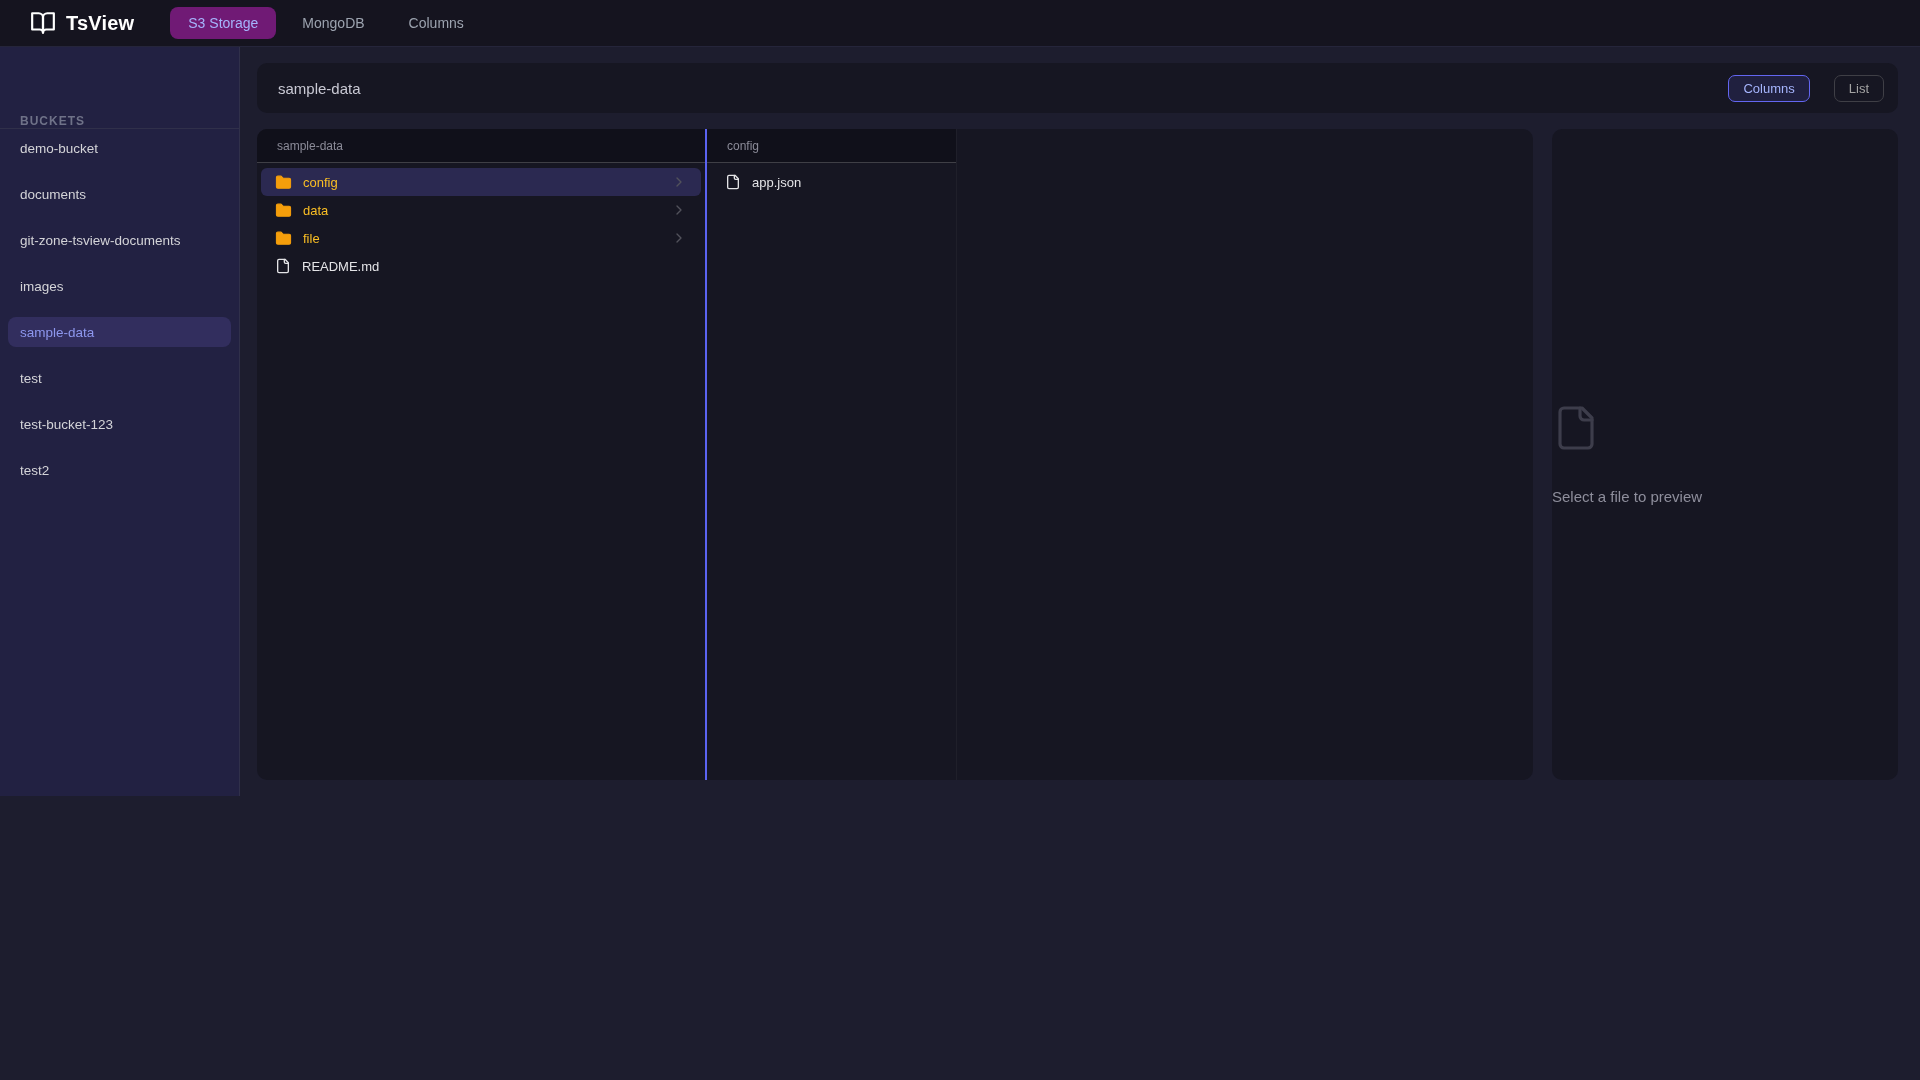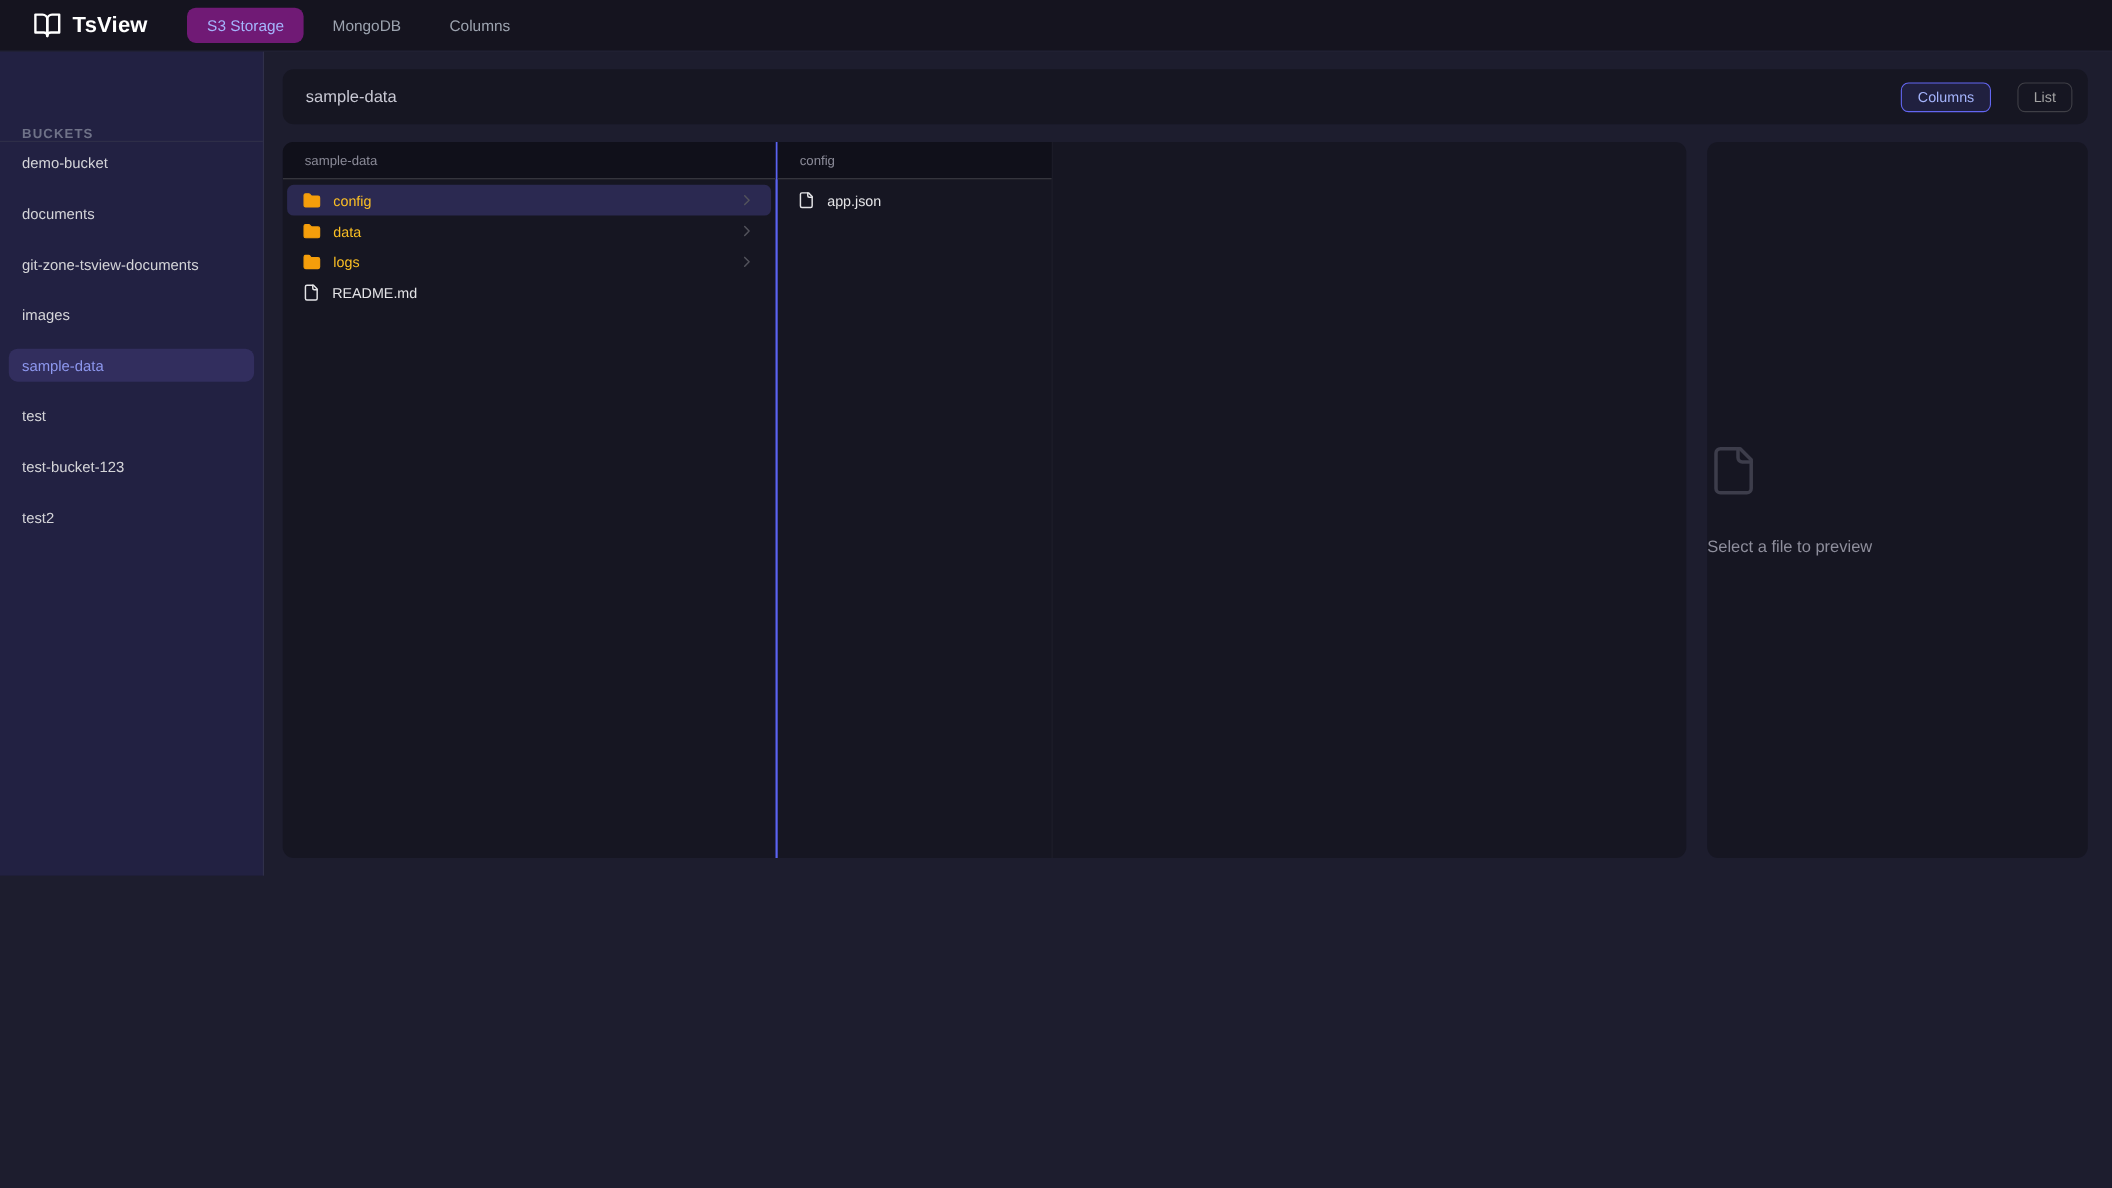--- a/index.html
+++ b/index.html
@@ -215,21 +215,21 @@
                       <path d="m9 18 6-6-6-6"></path>
                     </svg>
                   </span>
                 </div>
                 <div class="file-row folder">
                   <span class="row-icon">
                     <svg width="17" height="17" viewBox="0 0 24 24" fill="#f59e0b" stroke="#f59e0b" stroke-width="1.5" stroke-linejoin="round">
                       <path d="M20 20a2 2 0 0 0 2-2V8a2 2 0 0 0-2-2h-7.9a2 2 0 0 1-1.69-.9L9.6 3.9A2 2 0 0 0 7.93 3H4a2 2 0 0 0-2 2v13a2 2 0 0 0 2 2Z"></path>
                     </svg>
                   </span>
-                  <span class="row-label">logs</span>
+                  <span class="row-label">file</span>
                   <span class="row-chevron">
                     <svg width="16" height="16" viewBox="0 0 24 24" fill="none" stroke="#52525b" stroke-width="2" stroke-linecap="round" stroke-linejoin="round">
                       <path d="m9 18 6-6-6-6"></path>
                     </svg>
                   </span>
                 </div>
                 <div class="file-row file">
                   <span class="row-icon">
                     <svg width="16" height="16" viewBox="0 0 24 24" fill="none" stroke="#e4e4e7" stroke-width="2" stroke-linecap="round" stroke-linejoin="round">
                       <path d="M15 2H6a2 2 0 0 0-2 2v16a2 2 0 0 0 2 2h12a2 2 0 0 0 2-2V7Z"></path>

